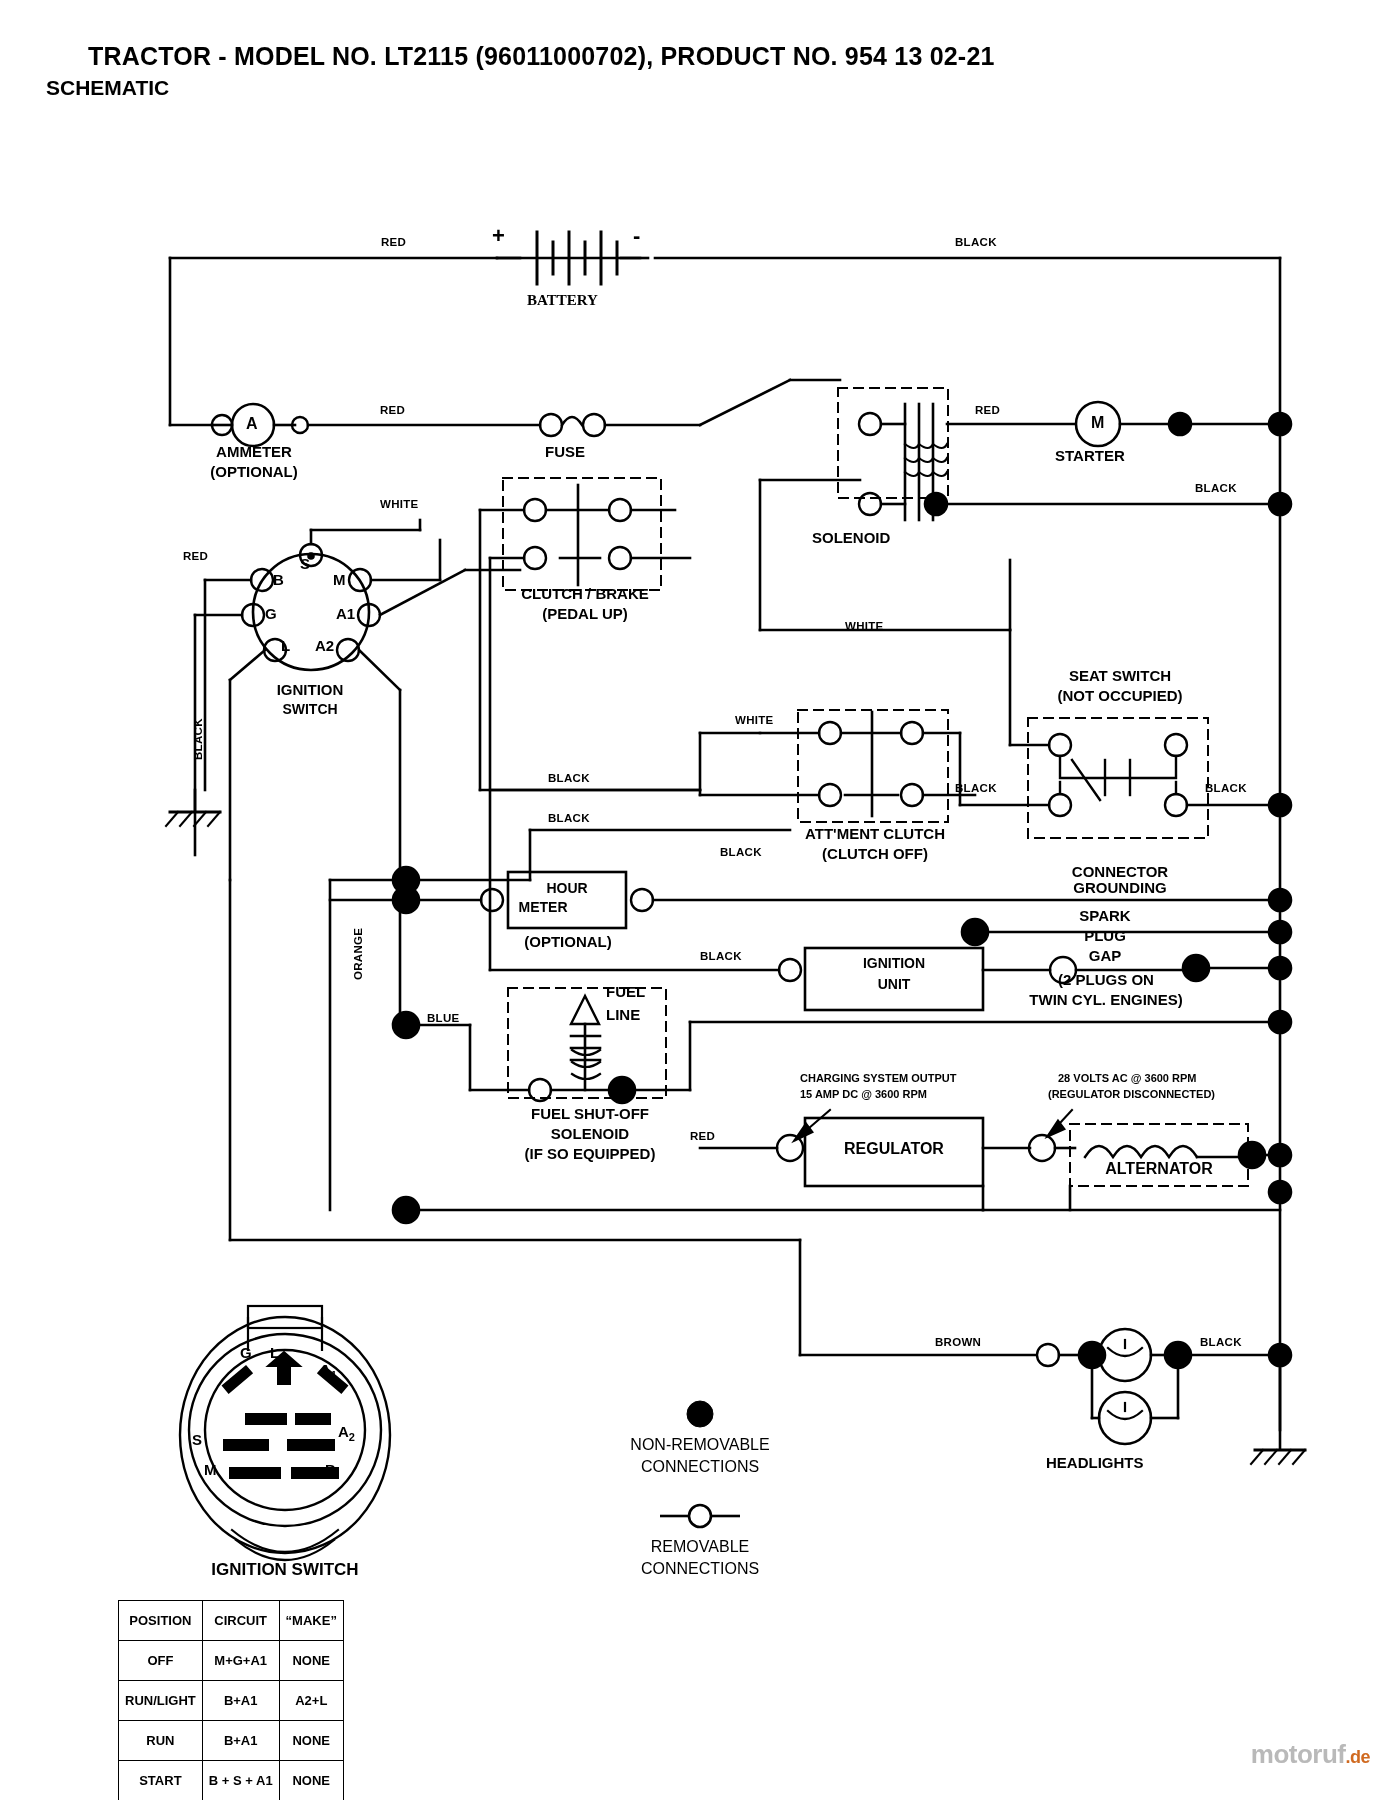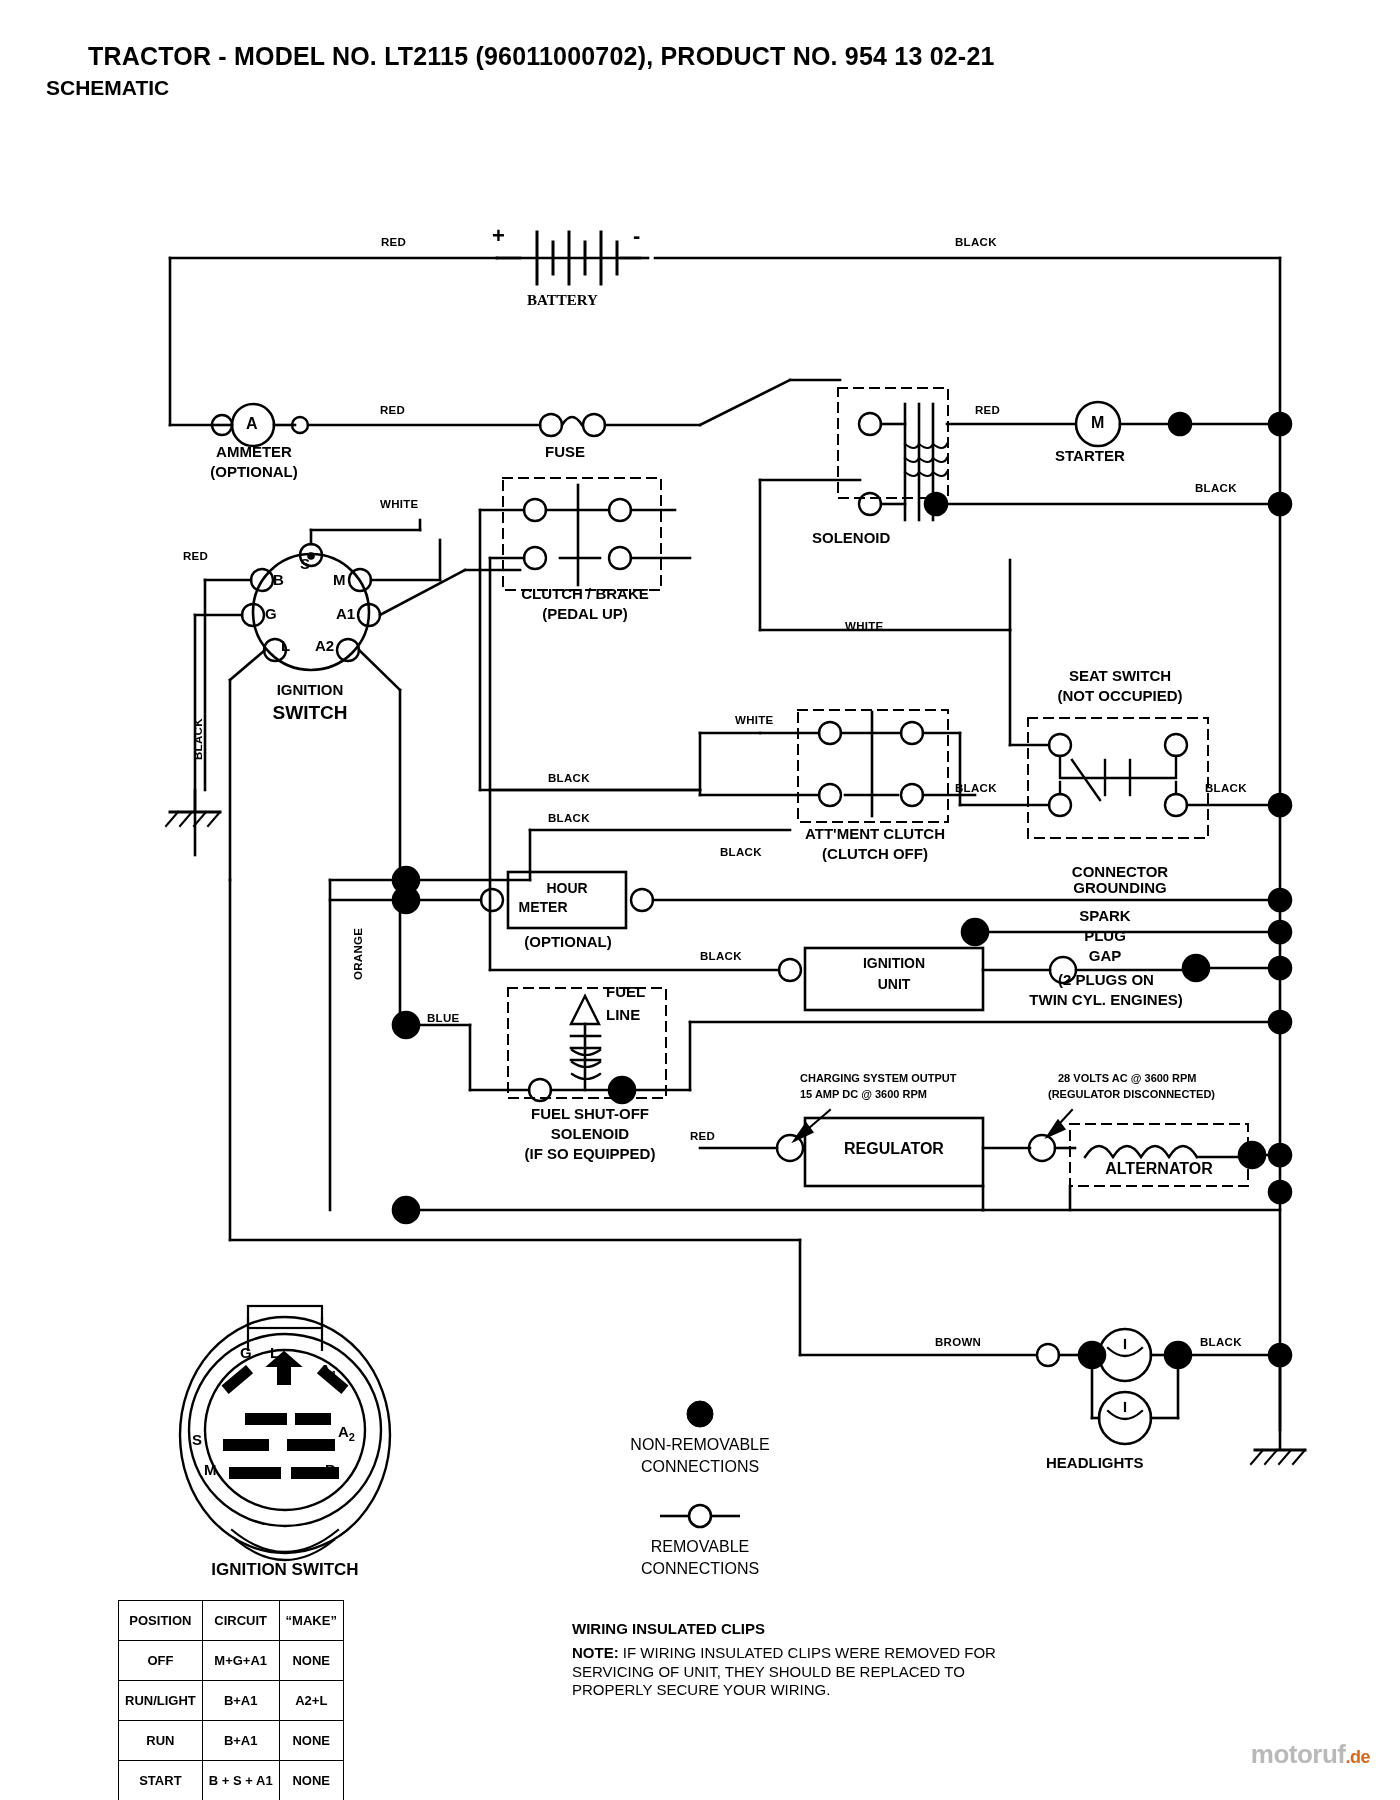--- a/index.html
+++ b/index.html
@@ -418,21 +418,21 @@
   <div class="abs wirelbl" style="left:1195px; top:482px;">BLACK</div>
 
   <div class="abs lbl" style="left:300px; top:556px; font-size:15px;">S</div>
   <div class="abs lbl" style="left:273px; top:572px; font-size:15px;">B</div>
   <div class="abs lbl" style="left:333px; top:572px; font-size:15px;">M</div>
   <div class="abs lbl" style="left:265px; top:606px; font-size:15px;">G</div>
   <div class="abs lbl" style="left:336px; top:606px; font-size:15px;">A1</div>
   <div class="abs lbl" style="left:281px; top:638px; font-size:15px;">L</div>
   <div class="abs lbl" style="left:315px; top:638px; font-size:15px;">A2</div>
   <div class="abs lbl ctr" style="left:225px; top:682px; width:170px; font-size:15px;">IGNITION</div>
-  <div class="abs lbl ctr" style="left:225px; top:702px; width:170px; font-size:19px;">SWITCH</div>
+  <div class="abs lbl ctr" style="left:225px; top:702px; width:170px; font-size:14px;">SWITCH</div>
 
   <div class="abs wirelbl" style="left:380px; top:498px;">WHITE</div>
   <div class="abs wirelbl" style="left:183px; top:550px;">RED</div>
   <div class="abs wirelbl vert" style="left:192px; top:760px;">BLACK</div>
 
   <div class="abs lbl ctr" style="left:470px; top:586px; width:230px; font-size:15px;">CLUTCH / BRAKE</div>
   <div class="abs lbl ctr" style="left:470px; top:606px; width:230px; font-size:15px;">(PEDAL UP)</div>
 
   <div class="abs wirelbl" style="left:845px; top:620px;">WHITE</div>
   <div class="abs wirelbl" style="left:735px; top:714px;">WHITE</div>
@@ -523,24 +523,18 @@
         <td>NONE</td>
       </tr>
       <tr>
         <td>START</td>
         <td>B + S + A1</td>
         <td>NONE</td>
       </tr>
     </tbody>
   </table>
 
-  <div class="abs" id="notes">
-    <div class="hd">WIRING INSULATED CLIPS</div>
-    <div class="bd"><span>NOTE:</span><span style="font-weight:normal"> IF WIRING INSULATED CLIPS WERE REMOVED FOR</span></div>
-    <div>SERVICING OF UNIT, THEY SHOULD BE REPLACED TO</div>
-    <div>PROPERLY SECURE YOUR WIRING.</div>
-  </div>
 
   <div class="abs" id="watermark">
     <span>motoruf</span><span class="de">.de</span>
   </div>
 
 </div>
 
 </body></html>

